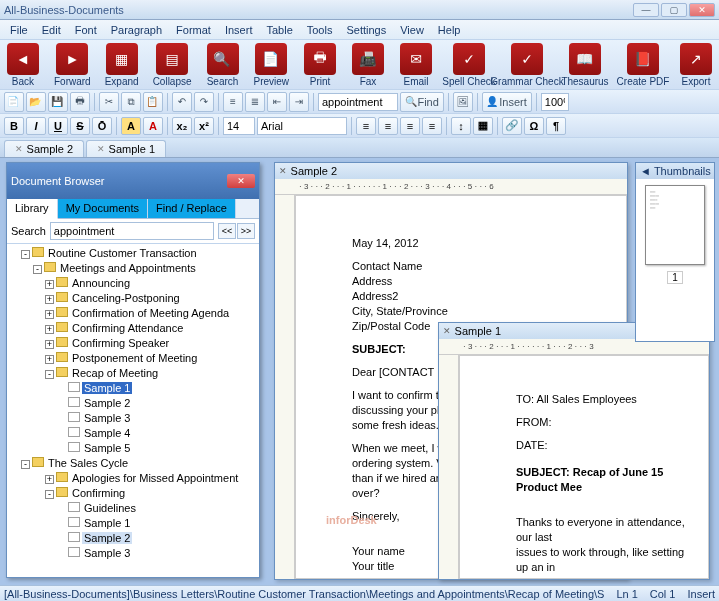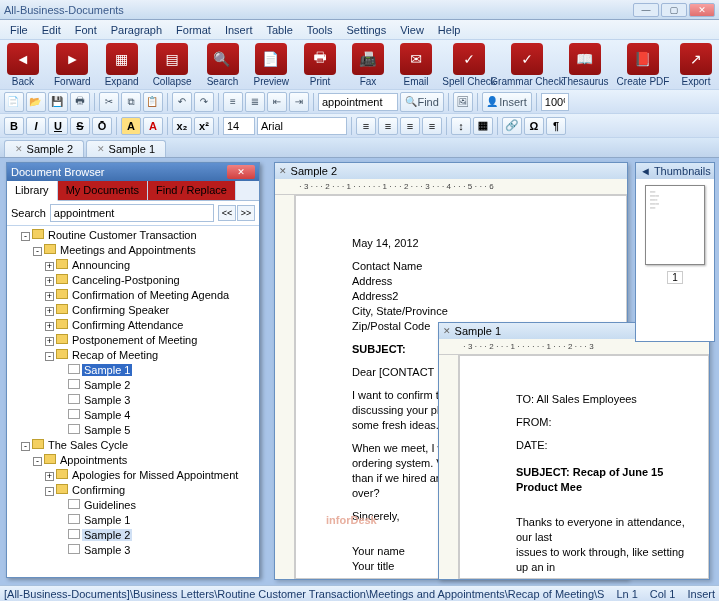--- a/index.html
+++ b/index.html
@@ -19,25 +19,25 @@
 .tb-btn { width: 20px; height: 20px; background: linear-gradient(#f8fcff,#e0ecf8); border: 1px solid #a8c0dc; border-radius: 2px; display: flex; align-items: center; justify-content: center; font-size: 10px; color: #456; }
 .tb-sep { width: 1px; height: 18px; background: #a8c0dc; margin: 0 2px; }
 .tb-input { height: 18px; border: 1px solid #a8c0dc; background: #fff; padding: 0 3px; font-size: 11px; }
 .toolbar3 { background: linear-gradient(#e8f2fc,#d0e0f4); height: 24px; display: flex; align-items: center; padding: 0 4px; gap: 2px; border-bottom: 1px solid #c0d4ec; }
 .fmt-btn { width: 20px; height: 18px; background: linear-gradient(#f8fcff,#e0ecf8); border: 1px solid #a8c0dc; border-radius: 2px; display: flex; align-items: center; justify-content: center; font-weight: bold; font-size: 11px; }
 .doc-tabs { background: linear-gradient(#d8e8f8,#c0d4ec); height: 20px; display: flex; align-items: flex-end; padding: 0 4px; gap: 2px; border-bottom: 1px solid #8fa8c8; }
 .doc-tab { background: linear-gradient(#f0f6fc,#e0ecf8); border: 1px solid #a8c0dc; border-bottom: none; padding: 2px 10px; border-radius: 3px 3px 0 0; font-size: 10px; display: flex; align-items: center; gap: 4px; }
 .doc-tab .x { font-size: 9px; color: #888; }
 .workspace { position: absolute; top: 158px; left: 0; right: 0; bottom: 16px; background: #a8c4e8; }
 .browser-panel { position: absolute; left: 6px; top: 4px; width: 254px; height: 416px; background: #fff; border: 1px solid #6890c0; box-shadow: 2px 2px 4px rgba(0,0,0,0.3); }
-.panel-title { background: linear-gradient(#6090d0,#4070b0); color: #fff; height: 18px; display: flex; align-items: center; padding: 0 4px; font-size: 11px; }
+.panel-title { background: linear-gradient(#6090d0,#4070b0); color: #fff; height: 36px; display: flex; align-items: center; padding: 0 4px; font-size: 11px; }
 .panel-title span { flex: 1; }
 .panel-close { width: 28px; height: 14px; background: linear-gradient(#f08080,#d04040); border-radius: 2px; display: flex; align-items: center; justify-content: center; color: #fff; font-size: 9px; }
 .panel-tabs { display: flex; background: #e8f0fa; border-bottom: 1px solid #a8c0dc; height: 20px; }
-.panel-tab { padding: 3px 8px; font-size: 11px; border-right: 1px solid #c0d4ec; background: #b91c1c; }
+.panel-tab { padding: 3px 8px; font-size: 11px; border-right: 1px solid #c0d4ec; background: #0ea5e9; }
 .panel-tab.active { background: #fff; border-bottom: 1px solid #fff; margin-bottom: -1px; }
 .search-row { display: flex; align-items: center; padding: 3px 4px; gap: 4px; border-bottom: 1px solid #c0d4ec; }
 .search-row label { font-size: 11px; }
 .search-row input { flex: 1; height: 18px; border: 1px solid #a8c0dc; padding: 0 3px; }
 .nav-btns { display: flex; gap: 1px; }
 .nav-btn { width: 18px; height: 16px; border: 1px solid #a8c0dc; background: #f0f6fc; font-size: 9px; display: flex; align-items: center; justify-content: center; }
 .tree { padding: 2px; overflow: auto; height: 352px; font-size: 11px; line-height: 15px; }
 .tree-node { white-space: nowrap; }
 .tree-toggle { display: inline-block; width: 9px; height: 9px; border: 1px solid #888; text-align: center; line-height: 7px; font-size: 9px; margin-right: 2px; background: #fff; }
 .tree-icon { display: inline-block; width: 12px; height: 10px; margin-right: 2px; }
@@ -243,31 +243,30 @@
         <div class="nav-btn">&lt;&lt;</div>
         <div class="nav-btn">&gt;&gt;</div>
       </div>
     </div>
     <div class="tree" id="tree">
         <div class="tree-node ind1"><span class="tree-toggle">-</span><span class="tree-icon folder"></span><span class="tree-label ">Routine Customer Transaction</span></div>
         <div class="tree-node ind2"><span class="tree-toggle">-</span><span class="tree-icon folder"></span><span class="tree-label ">Meetings and Appointments</span></div>
         <div class="tree-node ind3"><span class="tree-toggle">+</span><span class="tree-icon folder"></span><span class="tree-label ">Announcing</span></div>
         <div class="tree-node ind3"><span class="tree-toggle">+</span><span class="tree-icon folder"></span><span class="tree-label ">Canceling-Postponing</span></div>
         <div class="tree-node ind3"><span class="tree-toggle">+</span><span class="tree-icon folder"></span><span class="tree-label ">Confirmation of Meeting Agenda</span></div>
+        <div class="tree-node ind3"><span class="tree-toggle">+</span><span class="tree-icon folder"></span><span class="tree-label ">Confirming Attendance</span></div>
         <div class="tree-node ind3"><span class="tree-toggle">+</span><span class="tree-icon folder"></span><span class="tree-label ">Confirming Speaker</span></div>
-        <div class="tree-node ind3"><span class="tree-toggle">+</span><span class="tree-icon folder"></span><span class="tree-label ">Confirming Attendance</span></div>
         <div class="tree-node ind3"><span class="tree-toggle">+</span><span class="tree-icon folder"></span><span class="tree-label ">Postponement of Meeting</span></div>
         <div class="tree-node ind3"><span class="tree-toggle">-</span><span class="tree-icon folder"></span><span class="tree-label ">Recap of Meeting</span></div>
         <div class="tree-node ind4"><span style="display:inline-block;width:11px"></span><span class="tree-icon file"></span><span class="tree-label sel">Sample 1</span></div>
         <div class="tree-node ind4"><span style="display:inline-block;width:11px"></span><span class="tree-icon file"></span><span class="tree-label ">Sample 2</span></div>
         <div class="tree-node ind4"><span style="display:inline-block;width:11px"></span><span class="tree-icon file"></span><span class="tree-label ">Sample 3</span></div>
         <div class="tree-node ind4"><span style="display:inline-block;width:11px"></span><span class="tree-icon file"></span><span class="tree-label ">Sample 4</span></div>
         <div class="tree-node ind4"><span style="display:inline-block;width:11px"></span><span class="tree-icon file"></span><span class="tree-label ">Sample 5</span></div>
         <div class="tree-node ind1"><span class="tree-toggle">-</span><span class="tree-icon folder"></span><span class="tree-label ">The Sales Cycle</span></div>
-        <div class="tree-node ind2"><span class="tree-toggle">-</span><span class="tree-icon folder"></span><span class="tree-label ">Appointments</span></div>
         <div class="tree-node ind3"><span class="tree-toggle">+</span><span class="tree-icon folder"></span><span class="tree-label ">Apologies for Missed Appointment</span></div>
         <div class="tree-node ind3"><span class="tree-toggle">-</span><span class="tree-icon folder"></span><span class="tree-label ">Confirming</span></div>
         <div class="tree-node ind4"><span style="display:inline-block;width:11px"></span><span class="tree-icon file"></span><span class="tree-label ">Guidelines</span></div>
         <div class="tree-node ind4"><span style="display:inline-block;width:11px"></span><span class="tree-icon file"></span><span class="tree-label ">Sample 1</span></div>
         <div class="tree-node ind4"><span style="display:inline-block;width:11px"></span><span class="tree-icon file"></span><span class="tree-label hl">Sample 2</span></div>
         <div class="tree-node ind4"><span style="display:inline-block;width:11px"></span><span class="tree-icon file"></span><span class="tree-label ">Sample 3</span></div>
       </div>
   </div>
 
   <div class="doc-window doc-win1">

